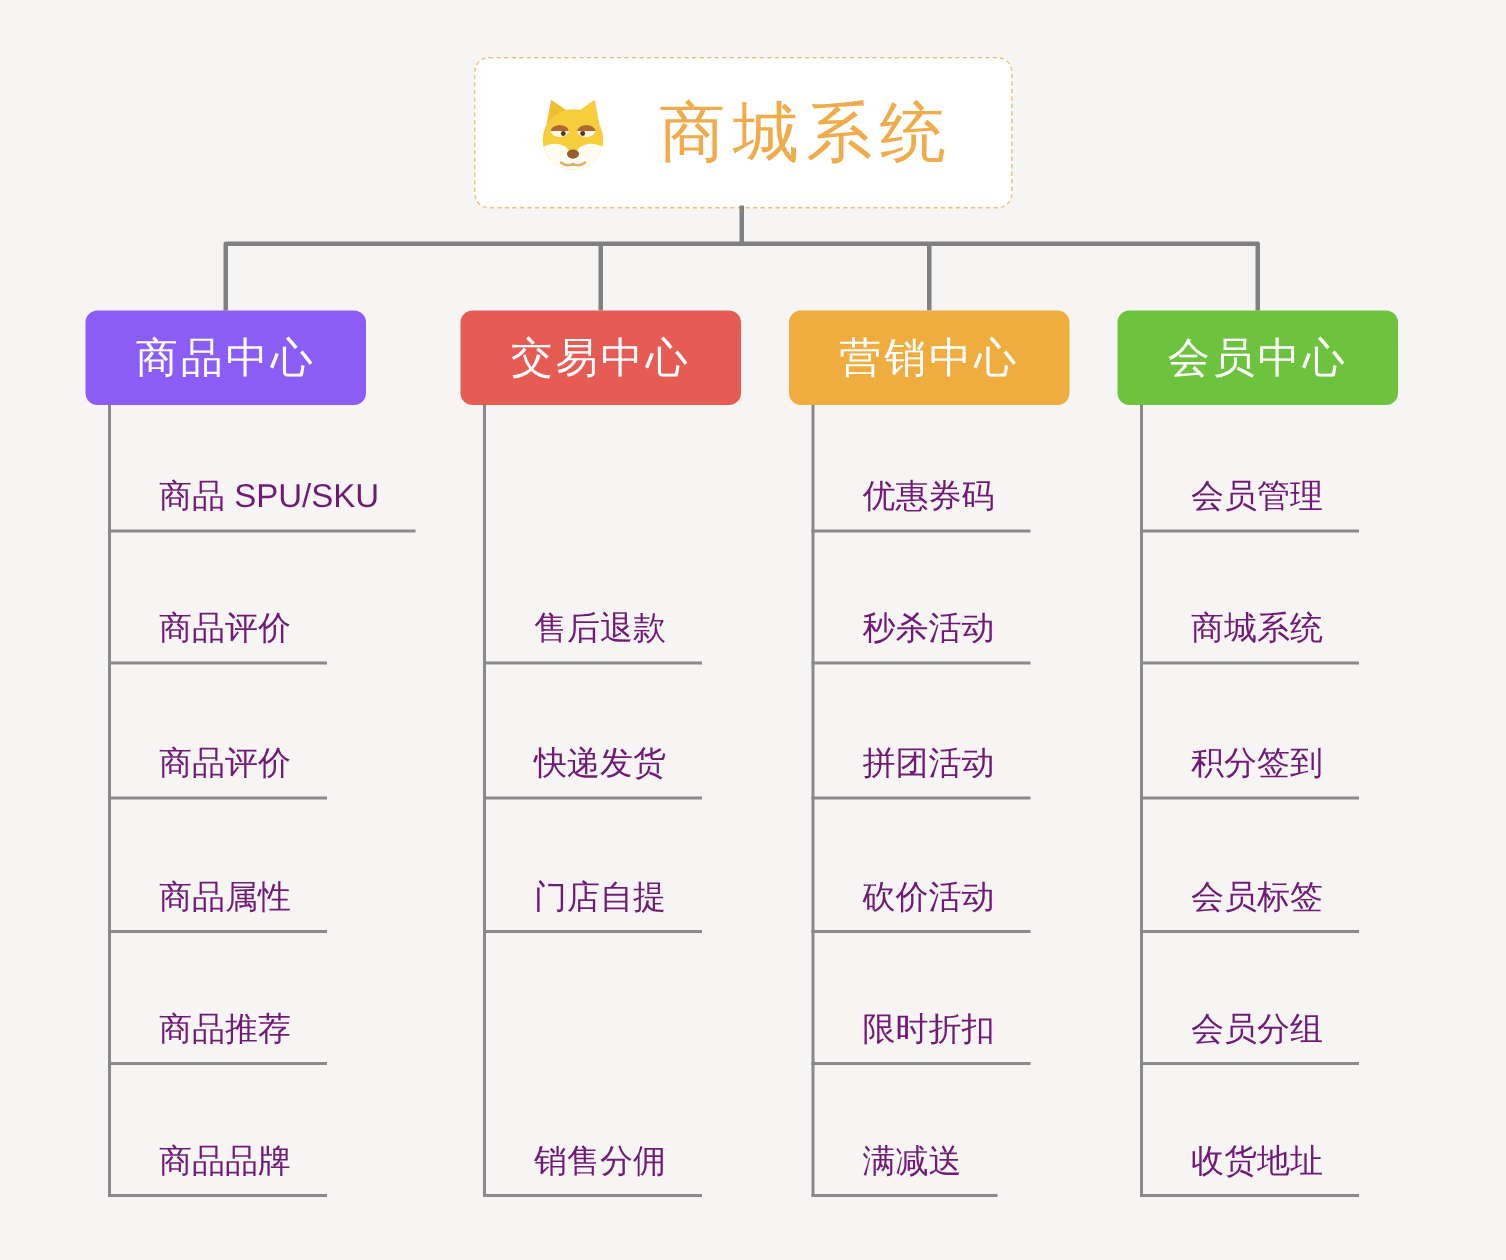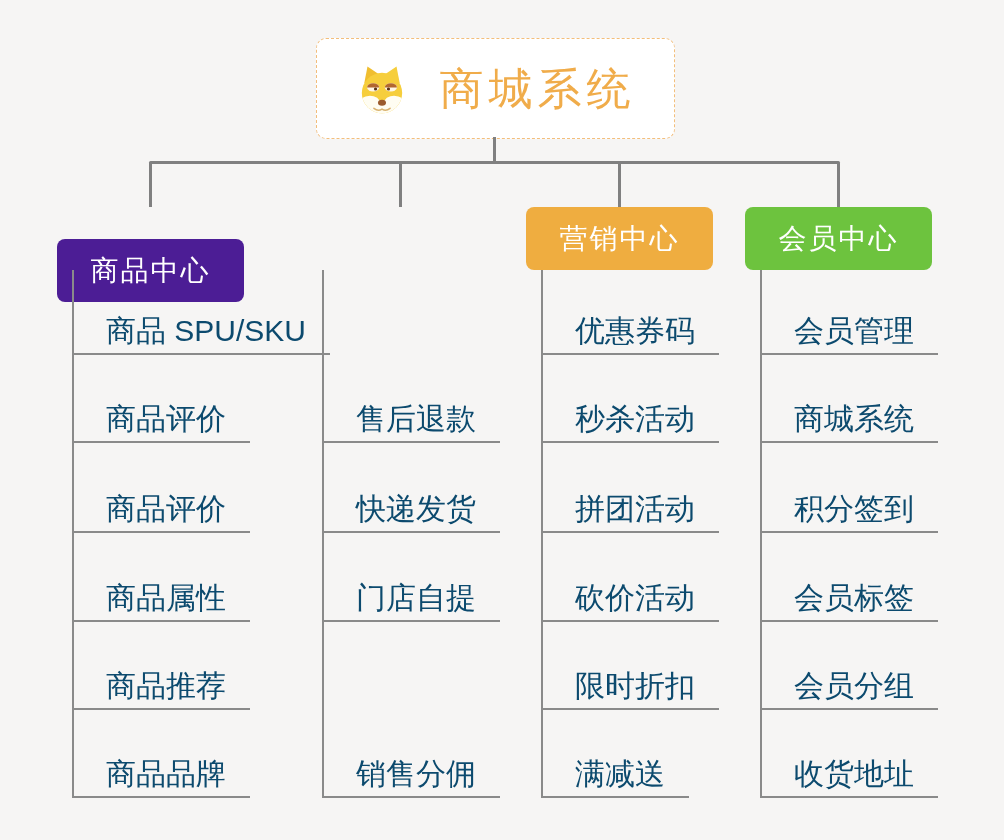--- a/index.html
+++ b/index.html
@@ -21,21 +21,21 @@
 
   
   .bnode{position:absolute;top:207px;width:187px;height:63px;border-radius:8px;color:#FFFFFF;
     font-size:28px;letter-spacing:2px;display:flex;align-items:center;justify-content:center;white-space:nowrap;}
   .b1{left:57px}.b2{left:307px}.b3{left:526px}.b4{left:745px}
 
   
   .col{position:absolute;top:270px;width:250px;height:532px;}
   .col1{left:72px}.col2{left:322px}.col3{left:541px}.col4{left:760px}
   .vline{position:absolute;left:0;top:0;width:2px;height:528px;background:#8A8A8A;}
-  .item{position:absolute;left:0;white-space:nowrap;font-size:30px;color:#0c4a6e;line-height:28px;
+  .item{position:absolute;left:0;white-space:nowrap;font-size:22px;color:#701a75;line-height:28px;
     padding:0 24px 8px 34px;border-bottom:2px solid #8A8A8A;}
   .i1{top:47px}.i2{top:135px}.i3{top:225px}.i4{top:314px}.i5{top:402px}.i6{top:490px}
 </style>
 </head>
 <body>
 
 <div class="canvas">
 
   <div class="root-node">
     <span class="dog">
@@ -64,21 +64,22 @@
     <span class="root-title" style="color: rgb(240, 172, 74);">商城系统</span>
   </div>
 
   <div class="line stem"></div>
   <div class="line hbar"></div>
   <div class="line drop d1"></div>
   <div class="line drop d2"></div>
   <div class="line drop d3"></div>
   <div class="line drop d4"></div>
 
-  <div class="bnode b1" style="background: #4c1d95; margin-top: 32px;">商品中心</div>
+  <div class="bnode b1" style="background: #8b5cf6;">商品中心</div>
+  <div class="bnode b2" style="background: rgb(231, 91, 85);">交易中心</div>
   <div class="bnode b3" style="background: rgb(239, 173, 64);">营销中心</div>
   <div class="bnode b4" style="background: rgb(109, 195, 62);">会员中心</div>
 
   <div class="col col1">
     <div class="vline"></div>
     <div class="item i1">商品 SPU/SKU</div>
     <div class="item i2">商品评价</div>
     <div class="item i3">商品评价</div>
     <div class="item i4">商品属性</div>
     <div class="item i5">商品推荐</div>

